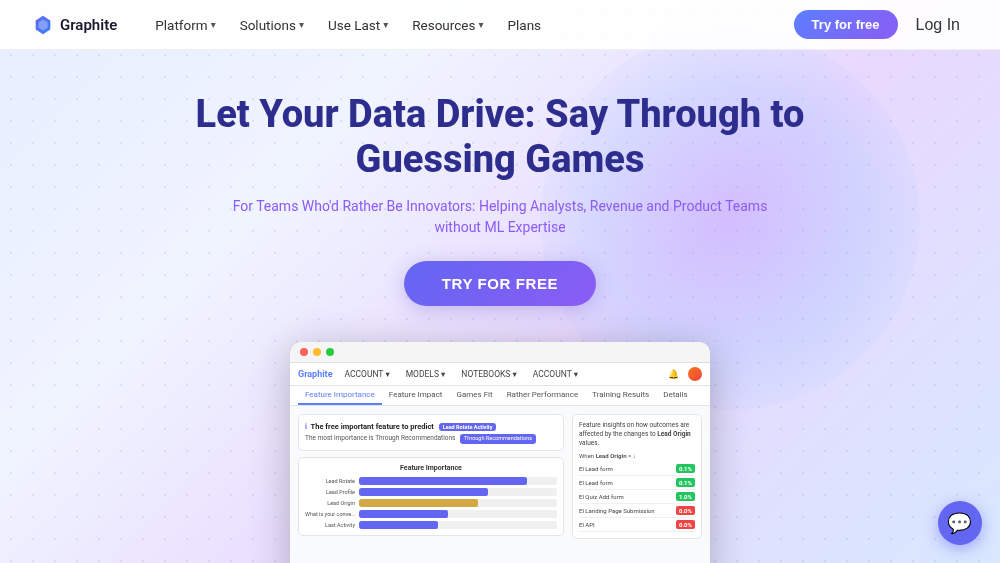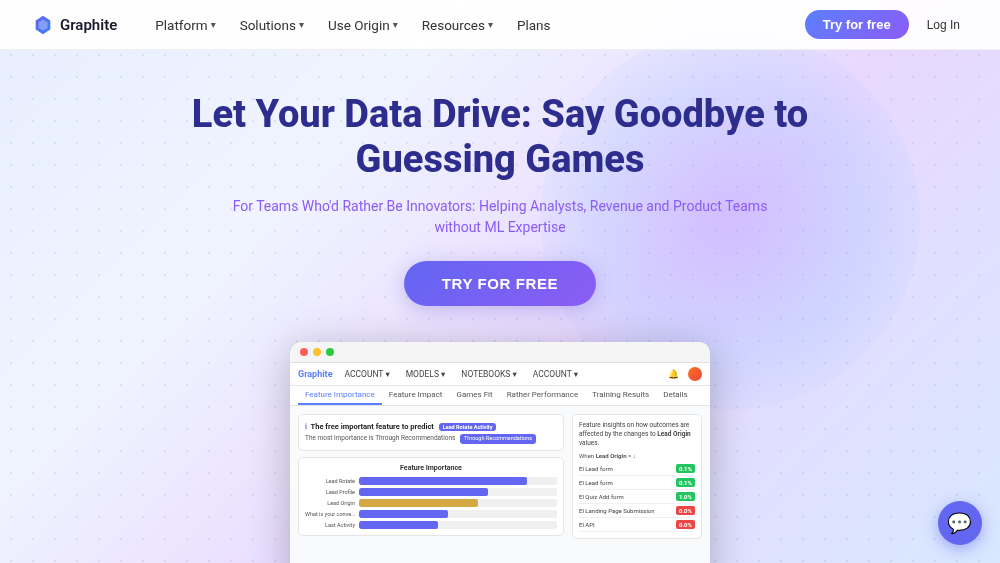--- a/index.html
+++ b/index.html
@@ -102,21 +102,21 @@
       border: none;
       padding: 7px 18px;
       border-radius: 20px;
       font-size: 13px;
       font-weight: 600;
       cursor: pointer;
     }
     .btn-login {
       background: none;
       border: none;
-      font-size: 12px;
+      font-size: 16px;
       color: #333;
       cursor: pointer;
       padding: 5px 8px;
     }
 
     
     .hero {
       position: relative;
       z-index: 5;
       text-align: center;
@@ -392,37 +392,37 @@
   <div class="nav-links">
     <div class="nav-item">
       <span>Platform</span>
       <span class="nav-chevron">▾</span>
     </div>
     <div class="nav-item">
       <span>Solutions</span>
       <span class="nav-chevron">▾</span>
     </div>
     <div class="nav-item">
-      <span>Use Origin</span>
+      <span>Use Last</span>
       <span class="nav-chevron">▾</span>
     </div>
     <div class="nav-item">
       <span>Resources</span>
       <span class="nav-chevron">▾</span>
     </div>
     <div class="nav-plain">Plans</div>
   </div>
   <div class="nav-actions">
     <button class="btn-try">Try for free</button>
     <button class="btn-login">Log In</button>
   </div>
 </nav>
 
 <div class="hero">
-  <h1 class="hero-title">Let Your Data Drive: Say Goodbye to Guessing Games</h1>
+  <h1 class="hero-title">Let Your Data Drive: Say Through to Guessing Games</h1>
   <p class="hero-desc">For Teams Who'd Rather Be Innovators:  Helping Analysts, Revenue and Product Teams without ML Expertise</p>
   <button class="btn-cta">TRY FOR FREE</button>
 </div>
 
 <div class="video-container">
   <div class="video-inner">
 
     <div class="video-toolbar">
       <span class="dot dot-red"></span>
       <span class="dot dot-yellow"></span>

